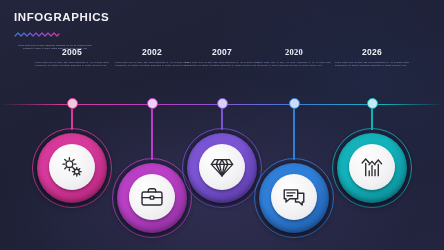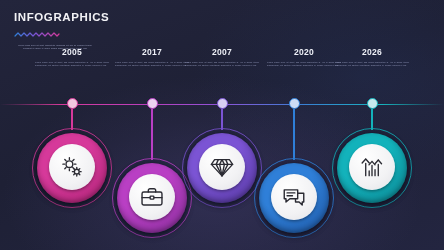--- a/index.html
+++ b/index.html
@@ -104,28 +104,28 @@
   <div id="line-left"></div>
   <div id="line"></div>
   <div id="line-right"></div>
 
   <div id="cols">
       <div class="col" style="left: 35px;">
         <div class="year">2005</div>
         <div class="para">Lorem ipsum dolor sit amet, sea prima democritum id. Vis in ipsum itaque quaerendum, est partem voluptarum appellantur in, ubique pericula et his.</div>
       </div>
       <div class="col" style="left: 115px;">
-        <div class="year">2017</div>
+        <div class="year">2002</div>
         <div class="para">Lorem ipsum dolor sit amet, sea prima democritum id. Vis in ipsum itaque quaerendum, est partem voluptarum appellantur in, ubique pericula et his.</div>
       </div>
       <div class="col" style="left: 185px;">
         <div class="year">2007</div>
         <div class="para">Lorem ipsum dolor sit amet, sea prima democritum id. Vis in ipsum itaque quaerendum, est partem voluptarum appellantur in, ubique pericula et his.</div>
       </div>
-      <div class="col" style="left: 267px;">
+      <div class="col" style="left: 257px; font-family: Liberation Serif, serif;">
         <div class="year">2020</div>
         <div class="para">Lorem ipsum dolor sit amet, sea prima democritum id. Vis in ipsum itaque quaerendum, est partem voluptarum appellantur in, ubique pericula et his.</div>
       </div>
       <div class="col" style="left: 335px;">
         <div class="year">2026</div>
         <div class="para">Lorem ipsum dolor sit amet, sea prima democritum id. Vis in ipsum itaque quaerendum, est partem voluptarum appellantur in, ubique pericula et his.</div>
       </div>
     </div>
   <div id="dots">
       <div class="stem" style="left: 71.45px; height: 21px; background: rgb(214, 57, 154);"></div>

